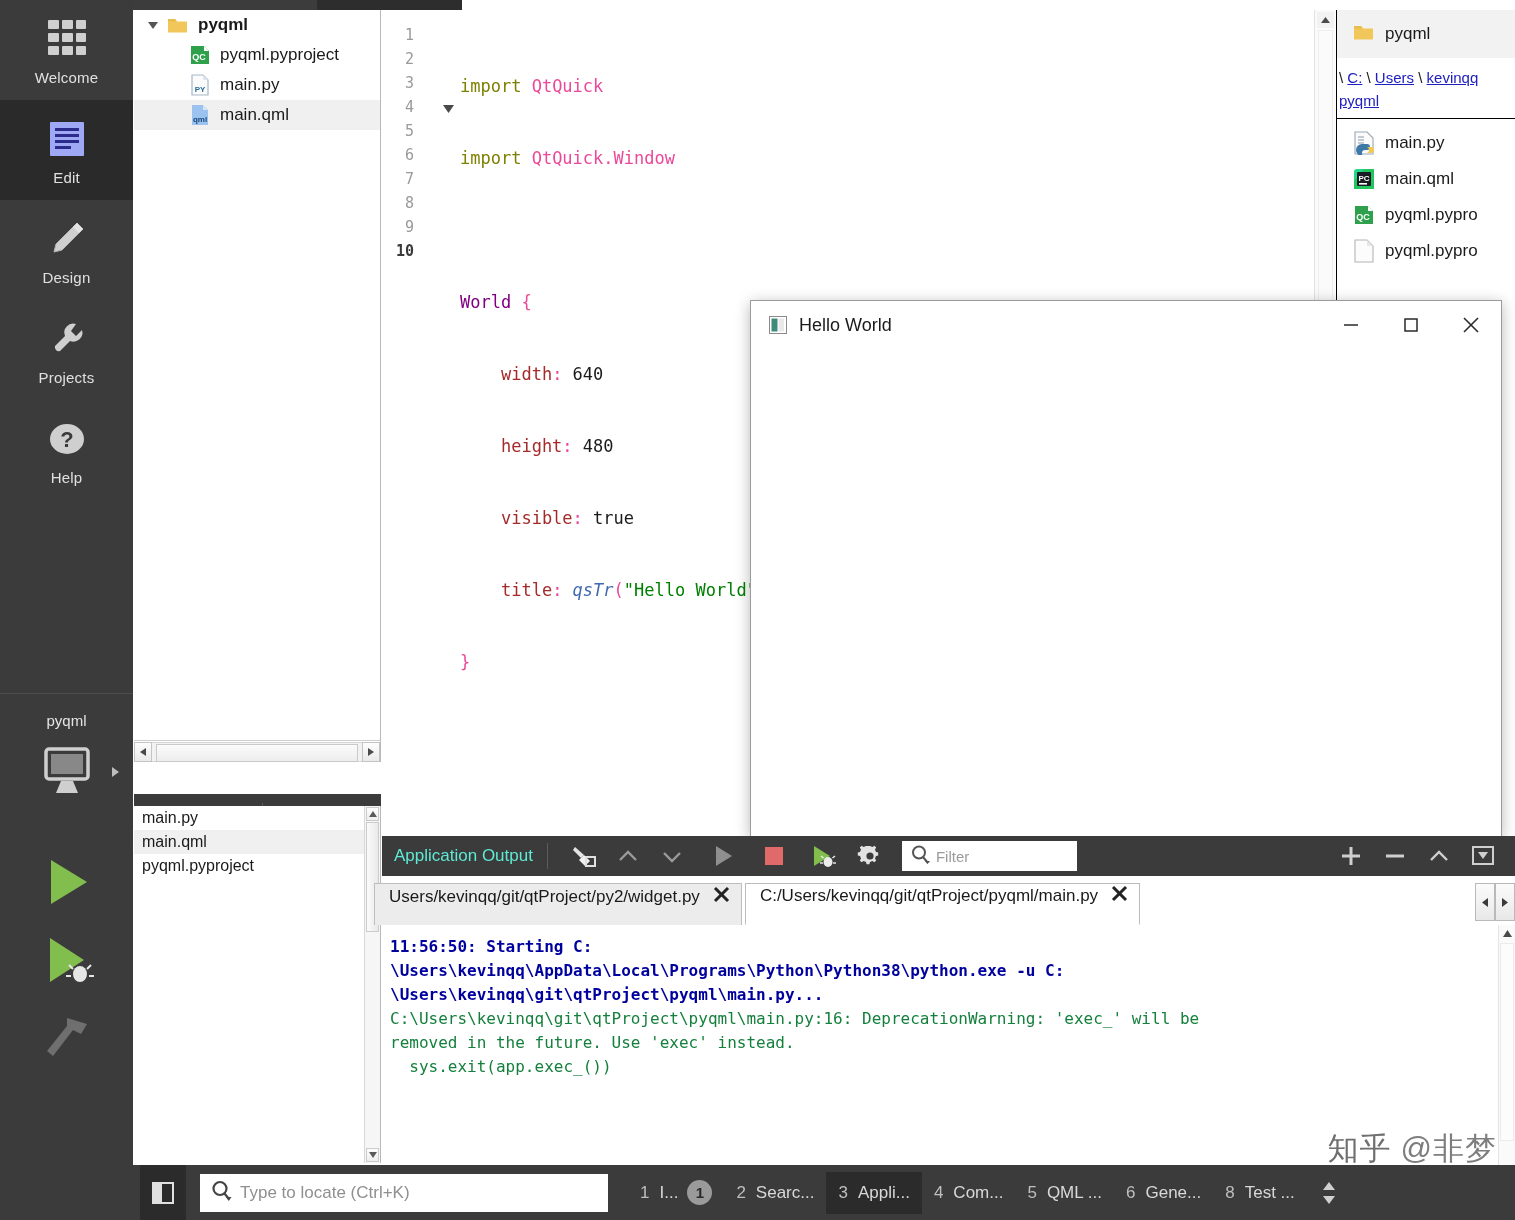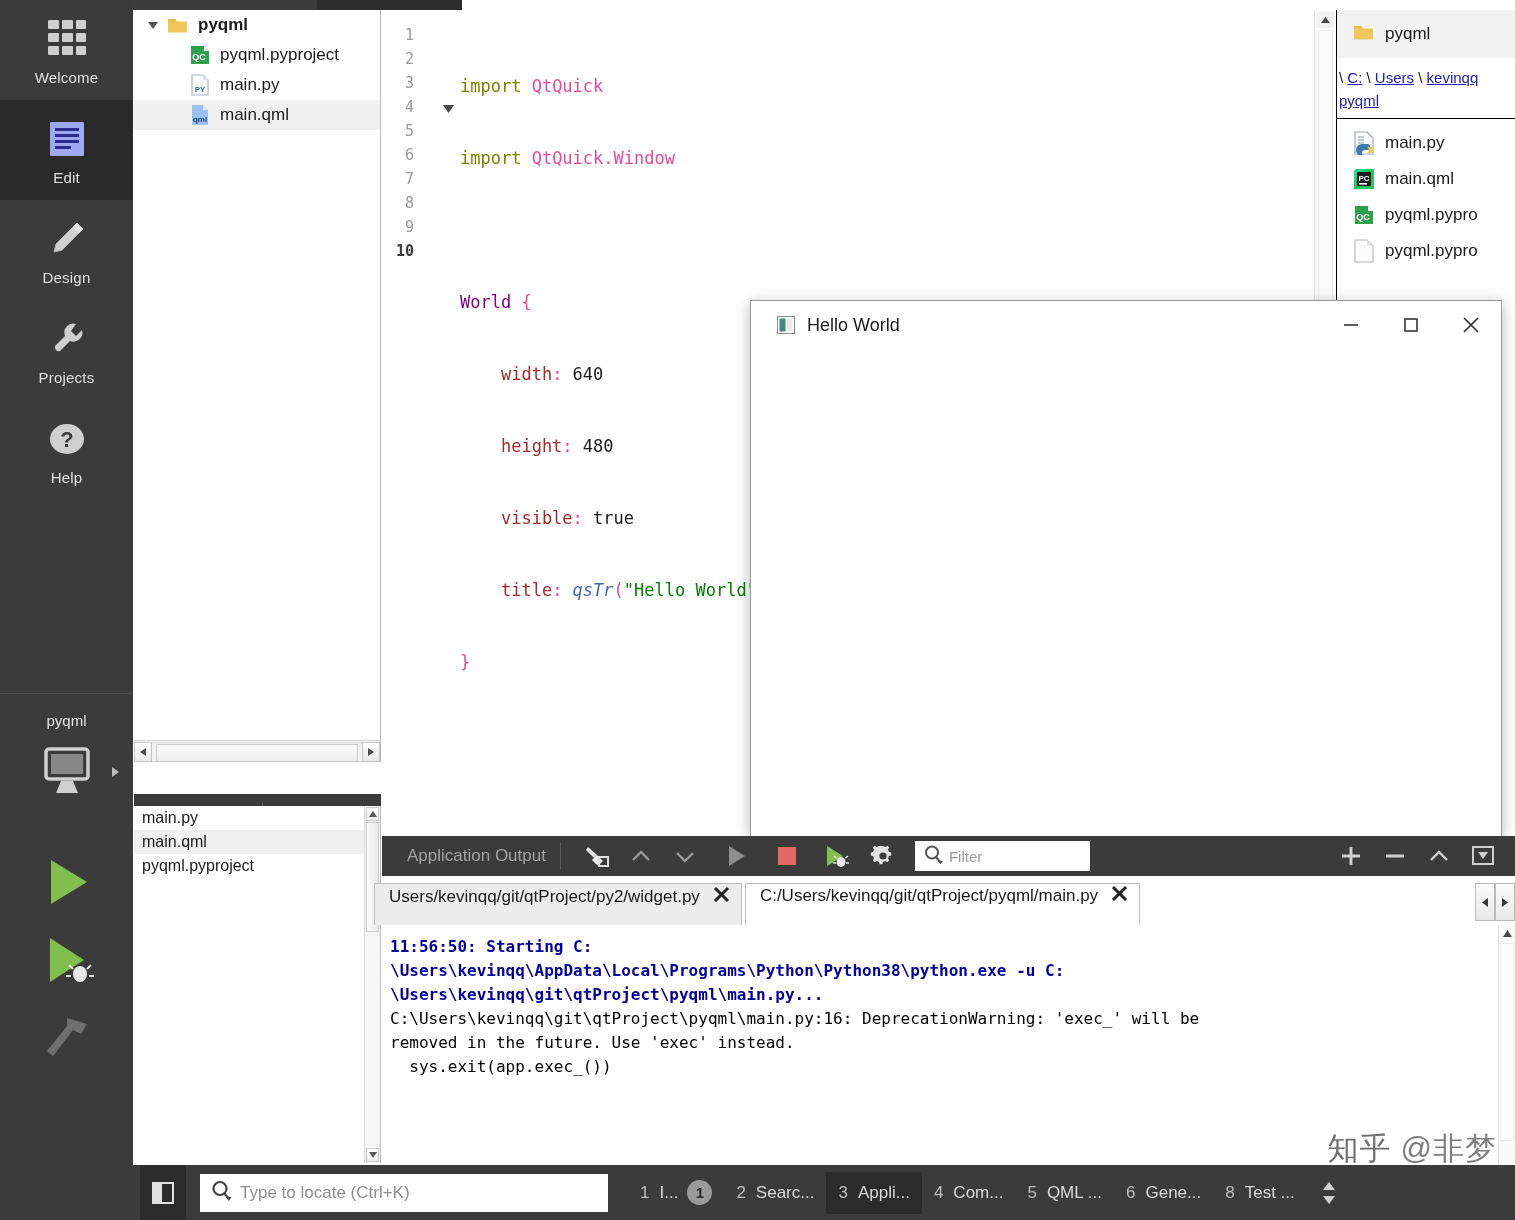--- a/index.html
+++ b/index.html
@@ -96,47 +96,47 @@
   .rp-head { height:48px; background:#f2f2f2; display:flex; align-items:center; padding-left:16px; font-size:17px; color:#1a1a1a; }
   .rp-path { padding:8px 0 6px 2px; font-size:15px; line-height:23px; color:#2020c0; border-bottom:1px solid #000; }
   .rp-path a { color:#2020c0; text-decoration:underline; }
   .rp-sep { color:#1a1a1a; text-decoration:none; }
   .rp-list { padding-top:6px; }
   .rp-item { height:36px; display:flex; align-items:center; padding-left:12px; font-size:17px; color:#1a1a1a; cursor:pointer; white-space:nowrap;}
   .rp-item .ric { width:30px; display:flex; align-items:center; justify-content:center; margin-right:6px; }
 
   
   .hw-win { position:absolute; left:750px; top:300px; width:752px; height:537px; background:#ffffff; border:1px solid #9b9b9b; box-shadow:0 3px 14px rgba(0,0,0,.28); }
-  .hw-title { height:48px; display:flex; align-items:center; padding-left:26px; background:#ffffff; }
+  .hw-title { height:48px; display:flex; align-items:center; padding-left:18px; background:#ffffff; }
   .hw-ico { width:18px;height:18px;margin-right:12px; }
   .hw-text { font-size:18px; color:#1a1a1a; }
   .hw-btns { margin-left:auto; display:flex; height:48px; }
   .hw-b { width:60px; height:48px; display:flex; align-items:center; justify-content:center; cursor:pointer; }
   .hw-body { height:487px; background:#ffffff; }
 
   
   .ao-bar { position:absolute; left:382px; top:836px; width:1133px; height:40px; background:#3b3b3b; display:flex; align-items:center; }
-  .ao-title { color:#a3a3a3; font-size:17px; padding-left:25px; }
+  .ao-title { color:#5eead4; font-size:17px; padding-left:12px; }
   .ao-vsep { width:1px; height:26px; background:#5c5c5c; margin:0 14px; }
   .ao-ico { width:34px; height:34px; display:flex; align-items:center; justify-content:center; cursor:pointer; margin:0 5px; }
   .ao-filter { width:175px; height:30px; background:#ffffff; display:flex; align-items:center; margin-left:10px; }
   .ao-filter .ph { color:#9b9b9b; font-size:15px; margin-left:4px; }
   .ao-right { margin-left:auto; display:flex; align-items:center; padding-right:10px; }
 
   .ao-tabs { position:absolute; left:382px; top:877px; width:1133px; height:48px; background:#ffffff; display:flex; align-items:flex-end; }
   .ao-tab { height:42px; display:flex; align-items:center; padding:0 10px 16px 14px; font-size:17px; color:#1a1a1a; background:#ececec; border:1px solid #bdbdbd; border-bottom:none; margin-right:3px; cursor:pointer; }
   .ao-tab.active { background:#ffffff; border-bottom:1px solid #ffffff; }
   .ao-tab .xbtn { margin-left:12px; font-size:19px; font-weight:bold; color:#2a2a2a; cursor:pointer; }
   .ao-navs { margin-left:auto; display:flex; padding-bottom:4px; }
   .ao-nav { width:20px; height:38px; background:linear-gradient(#fbfbfb,#e8e8e8); border:1px solid #b9b9b9; display:flex;align-items:center;justify-content:center; cursor:pointer;}
 
   .ao-console { position:absolute; left:382px; top:925px; width:1133px; height:240px; background:#ffffff; overflow:hidden; }
   .ao-line { font-family:"DejaVu Sans Mono", monospace; font-size:16px; line-height:24px; white-space:pre-wrap; padding-left:8px; }
   .ao-blue { color:#00009e; font-weight:bold; }
-  .ao-red  { color:#000000; }
+  .ao-red  { color:#15803d; }
   .ao-cscroll { position:absolute; right:0; top:0; width:17px; height:240px; background:#fafafa; border-left:1px solid #e4e4e4;}
   .ao-cthumb { position:absolute; right:1px; top:18px; width:14px; height:198px; background:#fcfcfc; border:1px solid #ececec;}
   .ao-carrow { position:absolute; right:1px; top:1px; width:14px; height:14px; display:flex; align-items:center; justify-content:center;}
 
   
   .statusbar { position:absolute; left:0; top:1165px; width:1515px; height:55px; background:#3b3b3b; display:flex; align-items:center; }
   .sb-sidebtn { width:46px; height:55px; background:#2b2b2b; display:flex; align-items:center; justify-content:center; margin-left:140px; cursor:pointer;}
   .sb-locate { width:408px; height:38px; background:#ffffff; display:flex; align-items:center; margin-left:14px; cursor:text;}
   .sb-locate .ph { color:#8f8f8f; font-size:17px; margin-left:6px;}
   .sb-panes { display:flex; align-items:center; margin-left:20px; }

